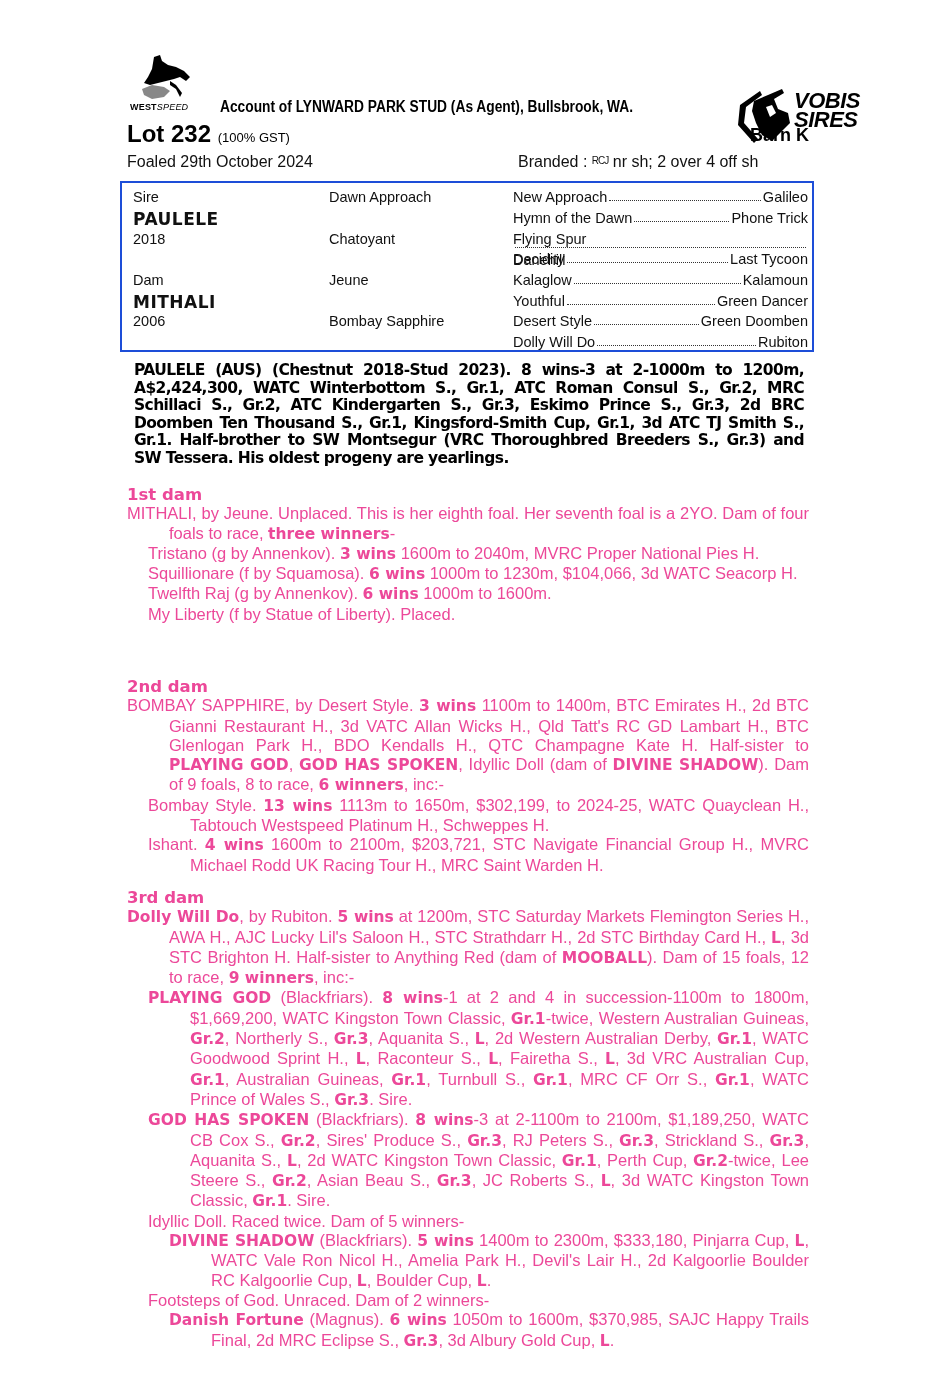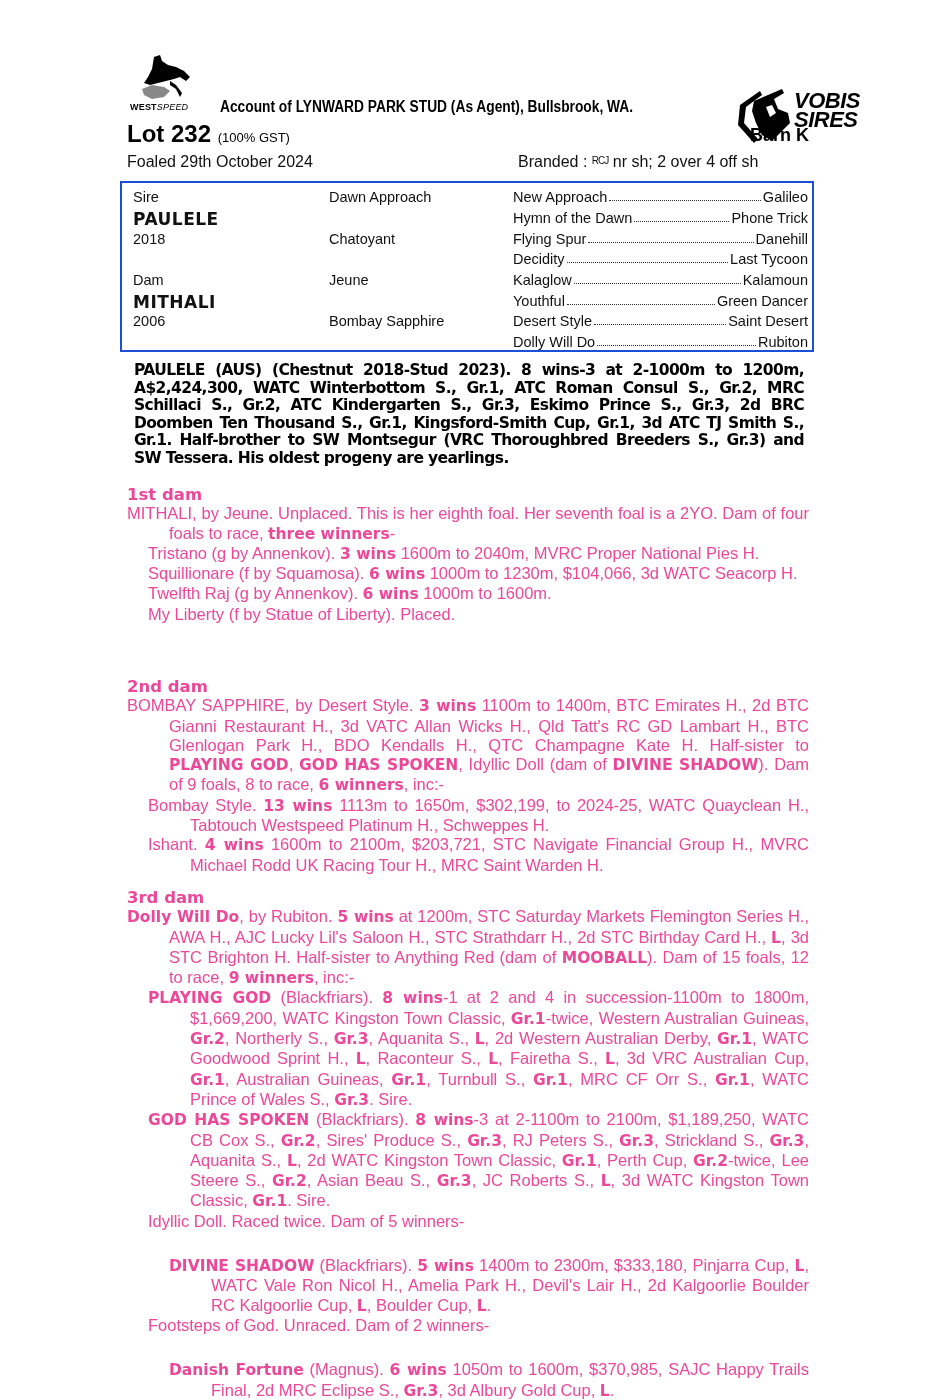--- a/index.html
+++ b/index.html
@@ -36,21 +36,21 @@
 
   
   .sire-para { position: absolute; left: 134px; top: 362px; width: 670px; font-size: 15.5px; line-height: 17.5px; font-weight: bold; text-align: justify; font-family: "DejaVu Sans", sans-serif; letter-spacing: -0.6px; }
 
   
   .section { position: absolute; left: 127px; width: 682px; font-size: 16.5px; line-height: 19.3px; color: #ec4899; }
   .sec-title { font-weight: bold; font-size: 16.5px; font-family: "DejaVu Sans", sans-serif; }
   .p { text-align: justify; }
   .l0 { padding-left: 42px; text-indent: -42px; }
   .l1 { padding-left: 63px; text-indent: -42px; }
-  .l2 { padding-left: 84px; text-indent: -42px; margin-top: 25px; }
+  .l2 { padding-left: 84px; text-indent: -42px; }
   .b { font-weight: bold; font-family: "DejaVu Sans", sans-serif; font-size: 15.5px; }
 </style>
 </head>
 <body>
 
 <div class="page">
 
   <div class="logo-west">
     <svg class="mark" viewBox="0 0 52 46">
       <path d="M14 2 L20 0 L22 6 L28 10 L36 12 L44 16 L50 22 L46 26 L40 22 L34 24 L26 26 L18 28 L10 30 L4 28 L8 22 L12 14 Z" fill="#000"></path>
@@ -101,21 +101,21 @@
     <div class="g3" style="top:6px;">
         <span class="name">New Approach</span>
         <span class="dots"></span>
         <span class="sire">Galileo</span>
       </div>
     <div class="g3" style="top:27px;align-items:flex-end;">
         <span class="name">Hymn of the Dawn</span>
         <span class="dots"></span>
         <span class="sire">Phone Trick</span>
       </div>
-    <div class="g3" style="top:48px;">
+    <div class="g3" style="top:48px;flex-direction:column;">
         <span class="name">Flying Spur</span>
         <span class="dots"></span>
         <span class="sire">Danehill</span>
       </div>
     <div class="g3" style="top:68px;">
         <span class="name">Decidity</span>
         <span class="dots"></span>
         <span class="sire">Last Tycoon</span>
       </div>
     <div class="g3" style="top:89px;">
@@ -124,21 +124,21 @@
         <span class="sire">Kalamoun</span>
       </div>
     <div class="g3" style="top:110px;">
         <span class="name">Youthful</span>
         <span class="dots"></span>
         <span class="sire">Green Dancer</span>
       </div>
     <div class="g3" style="top:130px;">
         <span class="name">Desert Style</span>
         <span class="dots"></span>
-        <span class="sire">Saint Desert</span>
+        <span class="sire">Green Doomben</span>
       </div>
     <div class="g3" style="top:151px;">
         <span class="name">Dolly Will Do</span>
         <span class="dots"></span>
         <span class="sire">Rubiton</span>
       </div>
   </div>
 
   <div class="sire-para">PAULELE (AUS) (Chestnut 2018-Stud 2023). 8 wins-3 at 2-1000m to 1200m, A$2,424,300, WATC Winterbottom S., Gr.1, ATC Roman Consul S., Gr.2, MRC Schillaci S., Gr.2, ATC Kindergarten S., Gr.3, Eskimo Prince S., Gr.3, 2d BRC Doomben Ten Thousand S., Gr.1, Kingsford-Smith Cup, Gr.1, 3d ATC TJ Smith S., Gr.1. Half-brother to SW Montsegur (VRC Thoroughbred Breeders S., Gr.3) and SW Tessera. His oldest progeny are yearlings.</div>
 

